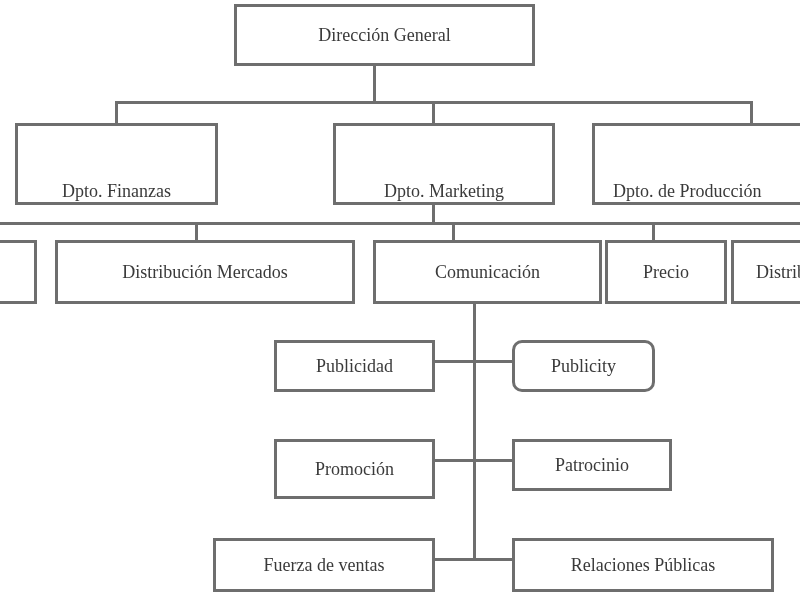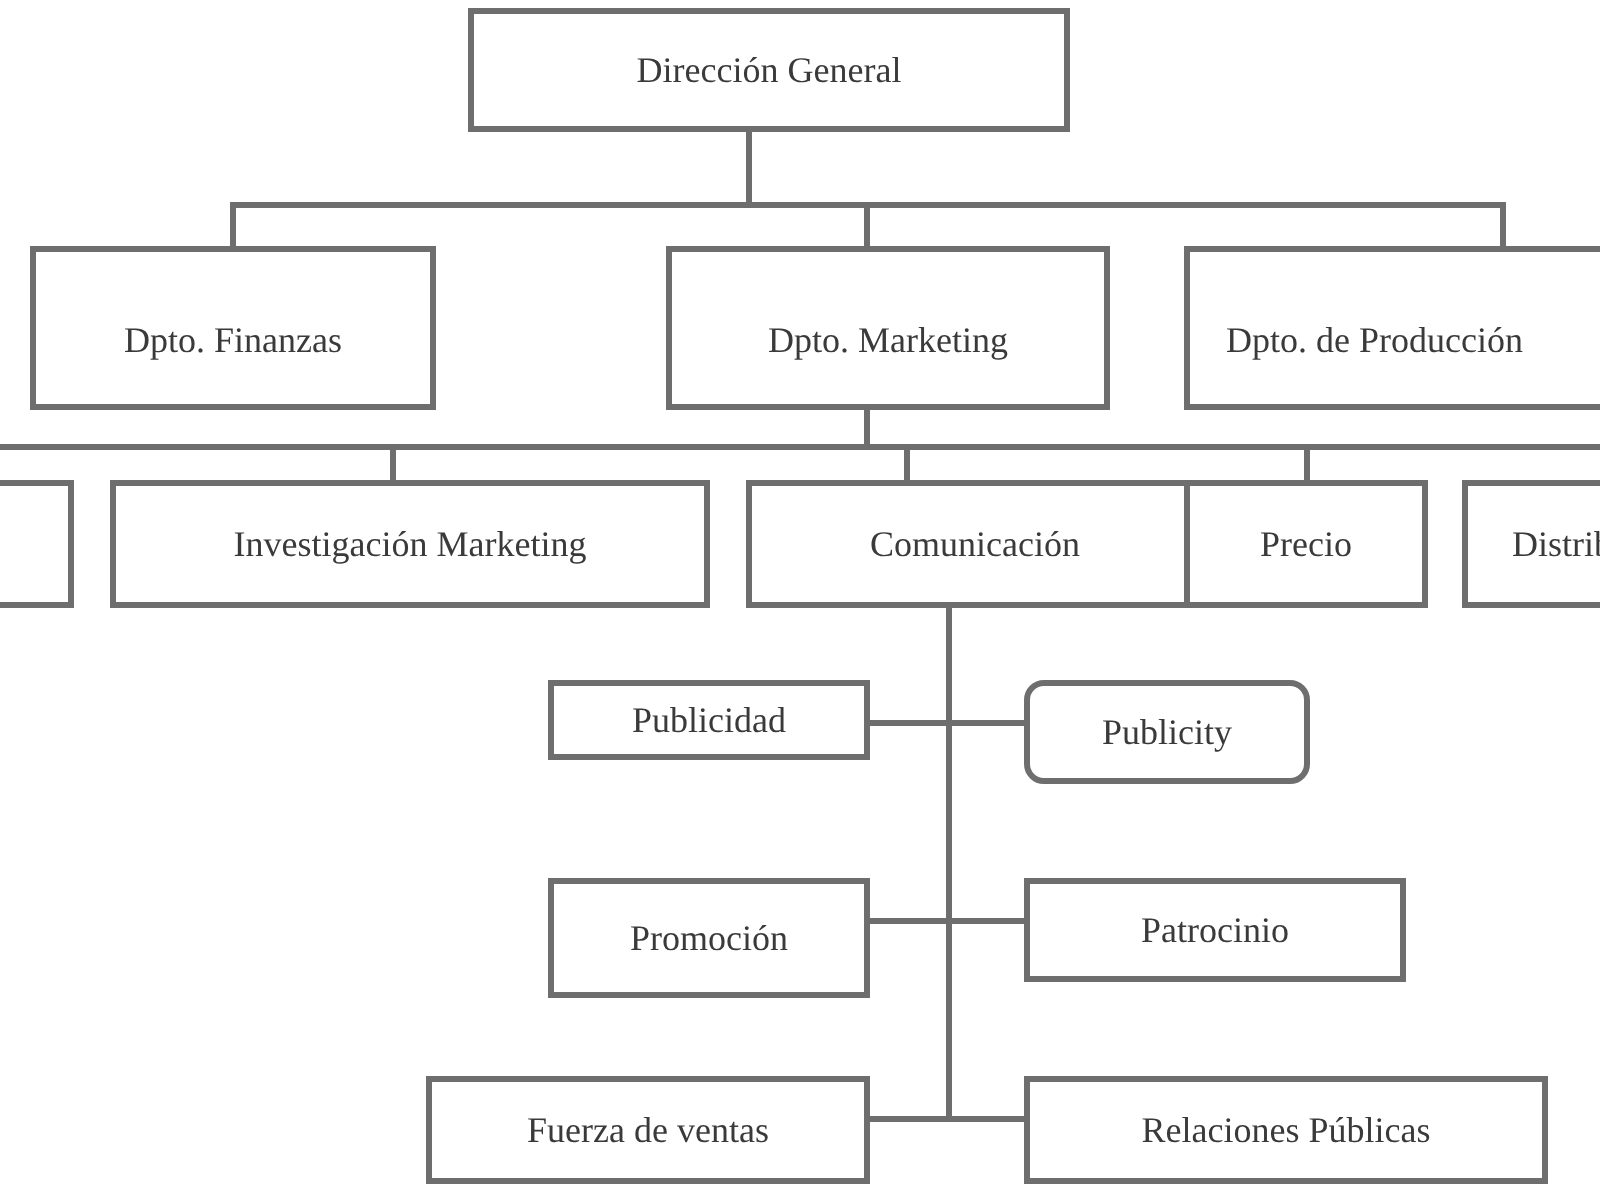--- a/index.html
+++ b/index.html
@@ -2,21 +2,21 @@
 <html><head>
 <meta charset="utf-8">
 <style>
   html, body { margin: 0; padding: 0; background: #ffffff; }
   body { width: 800px; height: 600px; position: relative; overflow: hidden;
          font-family: "Liberation Serif", "DejaVu Serif", serif; color: #3a3a3a; }
   .box { position: absolute; box-sizing: border-box; border: 3px solid #6e6e6e;
          background: #fff; display: flex; justify-content: center; font-size: 18px;
          white-space: nowrap; overflow: visible; }
   .box.mid { align-items: center; }
-  .box.top { align-items: center; padding-top: 12px; }
+  .box.top { align-items: flex-end; padding-top: 12px; }
   .line { position: absolute; background: #6e6e6e; }
   .h { height: 3px; }
   .v { width: 3px; }
 </style>
 </head>
 <body>
 
 <div class="line v" style="left:373px; top:64px; height:38px;"></div>
 <div class="line h" style="left:115px; top:101px; width:638px;"></div>
 <div class="line v" style="left:115px; top:101px; height:22px;"></div>
@@ -45,42 +45,42 @@
   <span>Dpto. Marketing</span>
 </div>
 <div class="box top" style="left:592px; top:123px; width:260px; height:82px; justify-content:flex-start; padding-left:18px;">
   <span>Dpto. de Producción</span>
 </div>
 
 <div class="box mid" style="left:-120px; top:240px; width:157px; height:64px;">
   
 </div>
 <div class="box mid" style="left:55px; top:240px; width:300px; height:64px;">
-  <span>Investigación Marketing</span>
+  <span>Distribución Mercados</span>
 </div>
 <div class="box mid" style="left:373px; top:240px; width:229px; height:64px;">
   <span>Comunicación</span>
 </div>
-<div class="box mid" style="left:592px; top:240px; width:122px; height:64px;">
+<div class="box mid" style="left:605px; top:240px; width:122px; height:64px;">
   <span>Precio</span>
 </div>
 <div class="box mid" style="left:731px; top:240px; width:160px; height:64px; justify-content:flex-start; padding-left:22px;">
   <span>Distribución</span>
 </div>
 
-<div class="box mid" style="left:274px; top:340px; width:161px; height:40px;">
+<div class="box mid" style="left:274px; top:340px; width:161px; height:52px;">
   <span>Publicidad</span>
 </div>
 <div class="box mid" style="left:512px; top:340px; width:143px; height:52px;border-radius:10px;">
   <span>Publicity</span>
 </div>
 <div class="box mid" style="left:274px; top:439px; width:161px; height:60px;">
   <span>Promoción</span>
 </div>
-<div class="box mid" style="left:512px; top:439px; width:191px; height:52px;">
+<div class="box mid" style="left:512px; top:439px; width:160px; height:52px;">
   <span>Patrocinio</span>
 </div>
 <div class="box mid" style="left:213px; top:538px; width:222px; height:54px;justify-content:center;">
   <span>Fuerza de ventas</span>
 </div>
 <div class="box mid" style="left:512px; top:538px; width:262px; height:54px;">
   <span>Relaciones Públicas</span>
 </div>
 
 </body></html>

